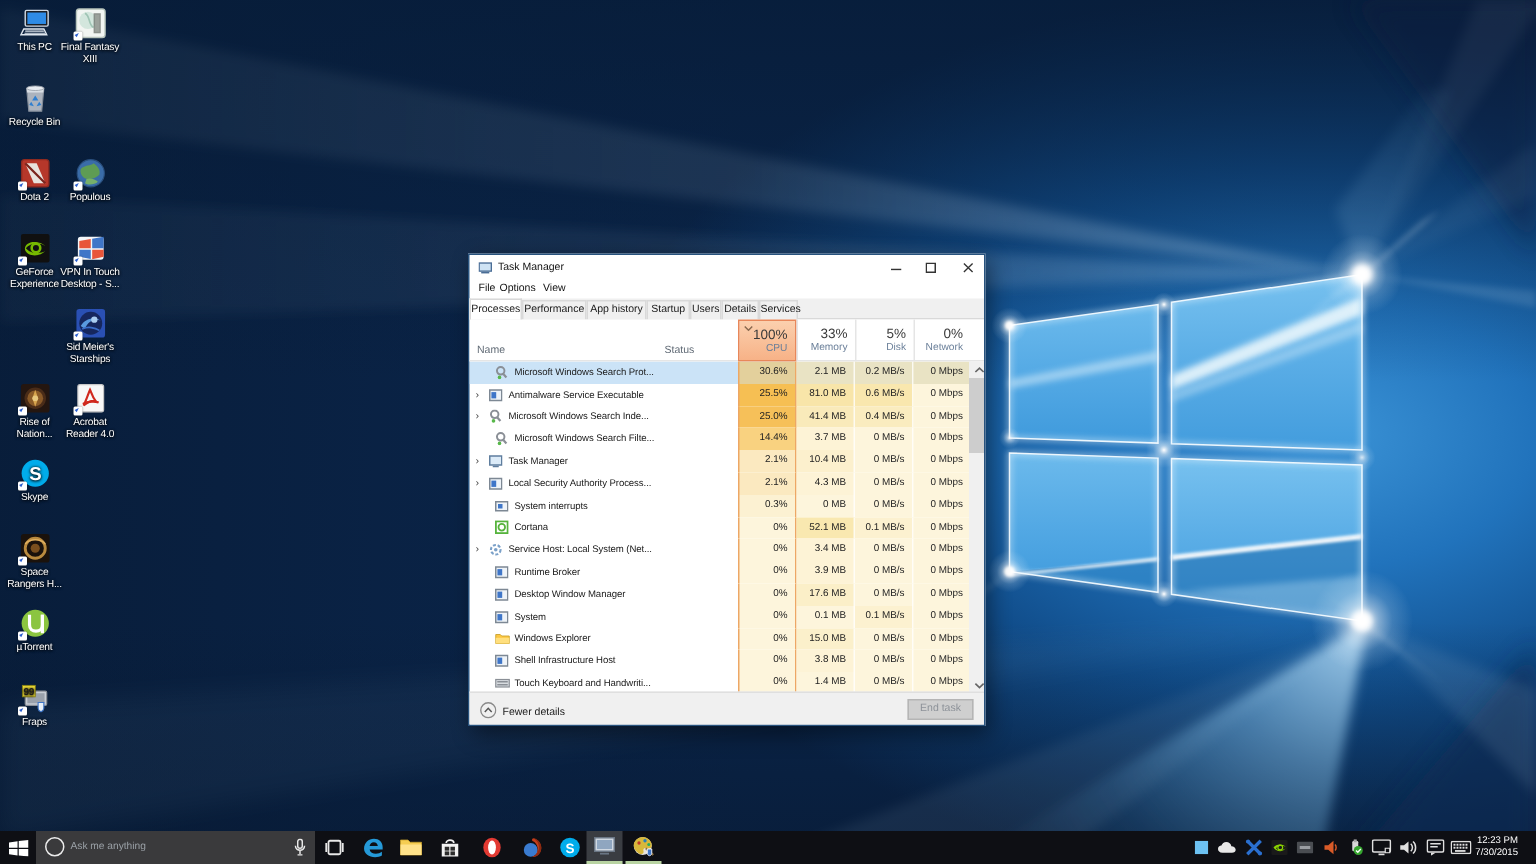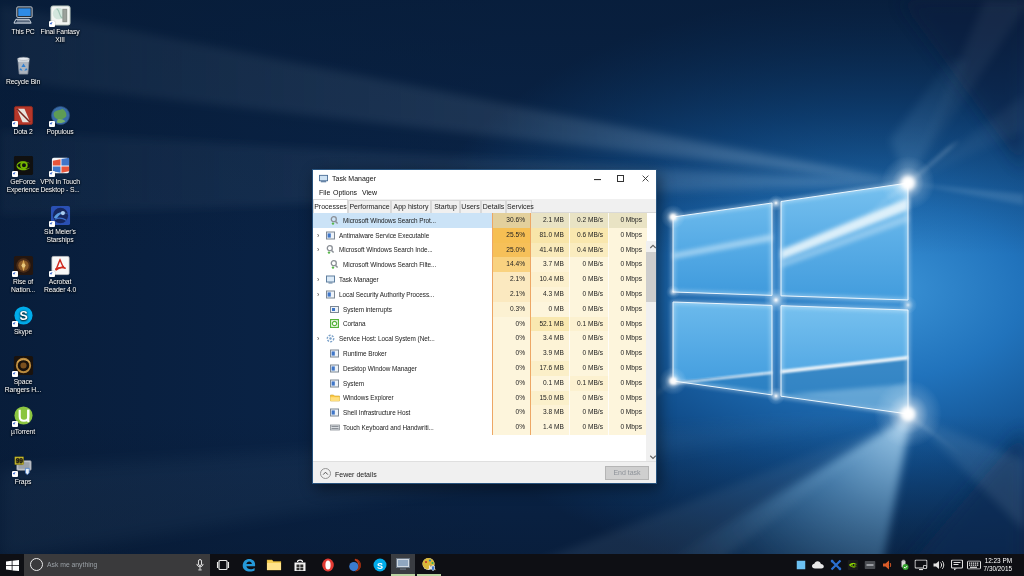--- a/index.html
+++ b/index.html
@@ -339,20 +339,43 @@
   </div>
   <div class="tabs">
     <span class="tab active" style="left:0px;width:35px;">Processes</span>
     <span class="tab" style="left:35px;width:43px;">Performance</span>
     <span class="tab" style="left:78px;width:40px;">App history</span>
     <span class="tab" style="left:118px;width:29px;">Startup</span>
     <span class="tab" style="left:147px;width:21px;">Users</span>
     <span class="tab" style="left:168px;width:25px;">Details</span>
     <span class="tab" style="left:193px;width:26px;">Services</span>
   </div>
+  <div class="hdr">
+    <span class="hname">Name</span>
+    <span class="hstat">Status</span>
+    <div class="hcol" id="hcpu">
+          <svg style="position:absolute;left:3px;top:3px;" width="6" height="4" viewBox="0 0 6 4">
+            <path d="M0.5 0.7 L3 3.2 L5.5 0.7" fill="none" stroke="#8a6a50" stroke-width="1"></path>
+          </svg>
+          <div class="pct">100%</div>
+          <div class="lbl">CPU</div>
+        </div>
+    <div class="hcol" id="hmem">
+          <div class="pct">33%</div>
+          <div class="lbl">Memory</div>
+        </div>
+    <div class="hcol" id="hdsk">
+          <div class="pct">5%</div>
+          <div class="lbl">Disk</div>
+        </div>
+    <div class="hcol" id="hnet">
+          <div class="pct">0%</div>
+          <div class="lbl">Network</div>
+        </div>
+  </div>
   <div id="rows">
 <div class="row sel">
           <div class="selbg"></div>
           <div class="nm">
             <span class="pic"><svg width="9" height="9" viewBox="0 0 9 9">
                 <circle cx="3.8" cy="3.2" r="2.5" fill="none" stroke="#8a8f96" stroke-width="1.3"></circle>
                 <line x1="5.6" y1="5.4" x2="7.6" y2="7.6" stroke="#8a8f96" stroke-width="1.5"></line>
                 <circle cx="3" cy="7.6" r="1.2" fill="#58b84a"></circle>
               </svg></span>
             <span class="txt">Microsoft Windows Search Prot...</span>

